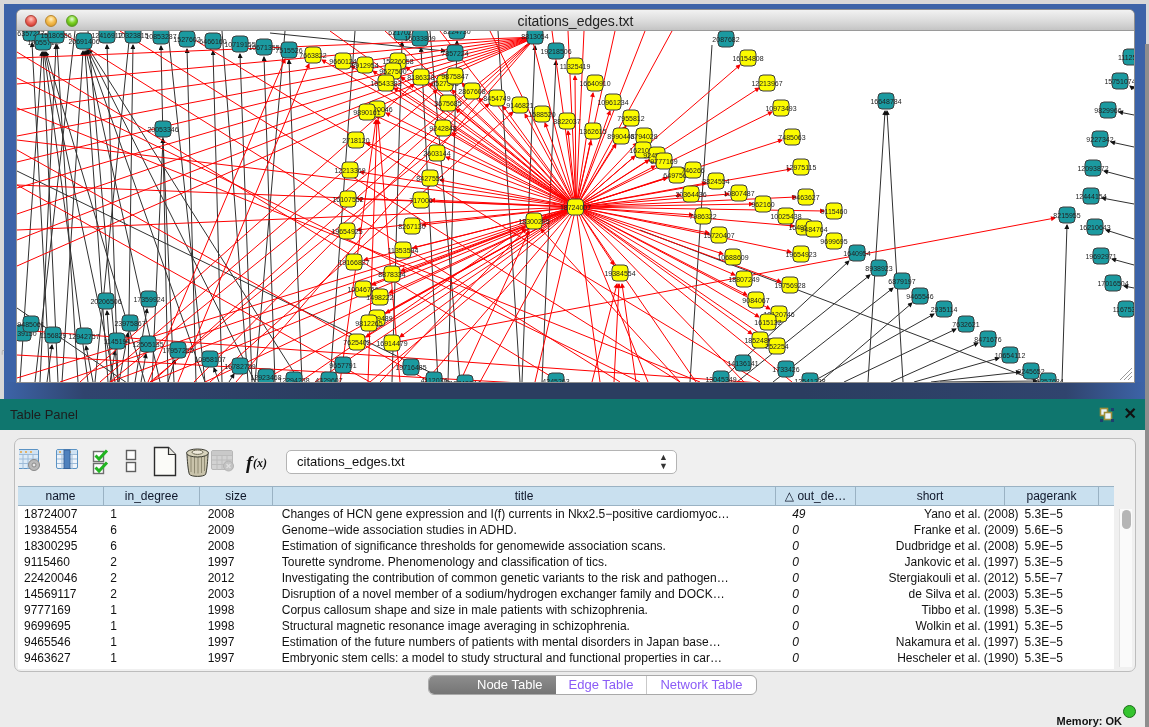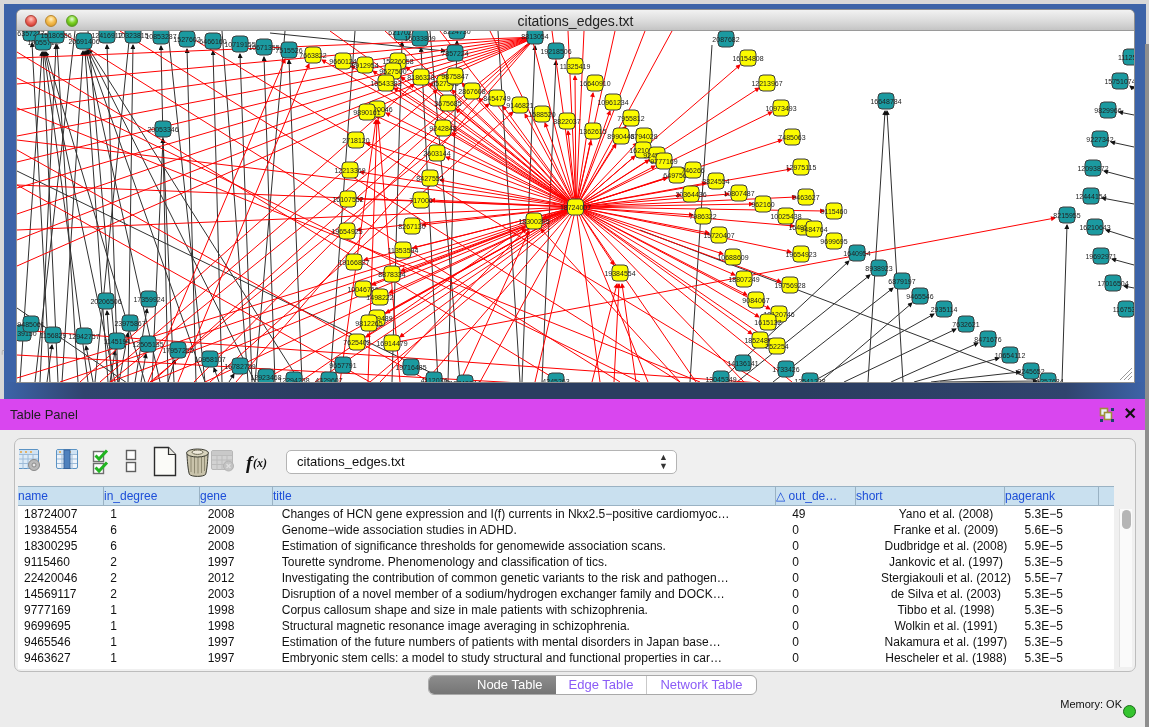--- a/index.html
+++ b/index.html
@@ -21,56 +21,56 @@
 #gtitle .txt { position:absolute; left:0; right:0; top:3px; text-align:center;
   font-size:14px; color:#222; }
 .tl { position:absolute; top:5px; width:12px; height:12px; border-radius:50%; }
 #tl-r { left:8px; background:radial-gradient(circle at 50% 32%, #ffb9b2 8%, #ec6b60 45%, #d33a30 80%); border:1px solid #b04038;}
 #tl-y { left:28px; background:radial-gradient(circle at 50% 32%, #ffe9b0 8%, #f5bd4f 45%, #e0a030 80%); border:1px solid #b8862e;}
 #tl-g { left:49px; background:radial-gradient(circle at 50% 32%, #d2f5c3 8%, #7ed321 45%, #58a912 80%); border:1px solid #5d9a28;}
 #redge { position:absolute; right:0; top:44px; width:4px; height:683px; background:#8e8e8e; z-index:50; }
 
 
 #tpanel { position:absolute; left:0; top:399px; width:1149px; height:328px; background:#ececec; }
-#tp-head { position:absolute; left:0; top:0; width:1149px; height:31px; background:#d946ef; }
+#tp-head { position:absolute; left:0; top:0; width:1149px; height:31px; background:#0f766e; }
 #tp-head .t { position:absolute; left:10px; top:8px; font-size:13px; color:#1d1d1d; }
 #tp-x { position:absolute; right:12px; top:5px; font-size:16px; color:#111; font-weight:bold; }
 #container { position:absolute; left:14px; top:39px; width:1122px; height:234px;
   background:#f0f0f0; border:1px solid #bdbdbd; border-radius:7px; }
 #toolbar { position:absolute; left:4px; top:4px; width:1110px; height:38px; }
 #combo { position:absolute; left:267px; top:7px; width:391px; height:24px; background:#fff;
   border:1px solid #b4b4b4; border-radius:5px; font-size:13px; color:#111;
   line-height:22px; padding-left:10px; }
 #combo .arr { position:absolute; right:8px; top:2px; font-size:9px; color:#333; line-height:9px; text-align:center; }
 #thead { position:absolute; left:3px; top:47px; width:1096px; height:20px; display:flex;
   background:#c9e0ef; border-top:1px solid #9ab2c3; border-bottom:1px solid #9ab2c3; }
-#thead div { font-size:12px; color:#1d4ed8; text-align:left; line-height:19px;
+#thead div { font-size:12px; color:#0f172a; text-align:center; line-height:19px;
   border-left:1px solid #9ab2c3; overflow:hidden; white-space:nowrap; }
 #thead div:first-child { border-left:none; }
 #tbl { position:absolute; left:3px; top:67px; width:1096px; height:163px; overflow:hidden;
   background:#fff; }
 #tbl table { border-collapse:collapse; table-layout:fixed; width:1096px; }
 #tbl td { font-size:12px; color:#111; height:16px; padding:0 0 0 6px; white-space:nowrap;
   overflow:hidden; }
 td.c-name { width:85px; padding-left:4px; } td.c-ind { width:96px; padding-left:7px; } td.c-year { width:73px; padding-left:5px;margin-top:15px; }
-td.c-title { width:503px; padding-left:6px;margin-left:30px; } td.c-out { width:80px; padding-left:3px; }
-td.c-short { width:149px; text-align:center; padding:0; } td.c-pr { width:94px; padding-left:3px; }
+td.c-title { width:503px; padding-left:6px;margin-left:30px; } td.c-out { width:80px; padding-left:3px;font-style:italic; }
+td.c-short { width:149px; text-align:right; padding:0; } td.c-pr { width:94px; padding-left:3px; }
 #vscroll { position:absolute; right:3px; top:70px; width:13px; height:158px; background:#fafafa;
   border-left:1px solid #e0e0e0; }
 #vscroll .thumb { position:absolute; left:2px; top:1px; width:9px; height:19px;
   background:#b5b5b5; border-radius:5px; }
 
 
 #tabs { position:absolute; left:428px; top:276px; height:20px; display:flex;
   border:1px solid #a9a9a9; border-radius:6px; overflow:hidden; background:#fff; }
 #tabs div { font-size:13px; line-height:18px; padding:0 13px; color:#8b5cf6; }
 #tabs .sel { background:linear-gradient(#8d8d8d,#757575); color:#fff;padding-left:48px; }
 #tabs .sep { padding:0; width:1px; background:#c9c9c9; }
 #status { position:absolute; left:0; top:299px; width:1149px; height:29px; }
-#mem { position:absolute; right:27px; top:0; font-size:11px; color:#111; }
+#mem { position:absolute; right:27px; top:17px; font-size:11px; color:#111;font-weight:bold; }
 #memdot { position:absolute; right:13px; top:7px; width:13px; height:13px; border-radius:50%;
   background:#35c42f; border:1.5px solid #1d6b1a; }
 </style></head>
 <body>
 <div id="app">
   <div id="desk">
     <div id="desk-blue"></div>
     <div id="desk-shadow"></div>
     <div id="notch">╭</div>
     <div id="gwin">
@@ -668,21 +668,21 @@
           </g>
 
           <text x="227" y="26" font-size="19" font-style="italic" font-weight="bold" fill="#111" font-family="Liberation Serif, serif">f</text>
           <text x="234" y="24" font-size="12" font-style="italic" font-weight="bold" fill="#111" font-family="Liberation Serif, serif">(x)</text>
         </svg>
         <div id="combo">citations_edges.txt<div class="arr">▲<br>▼</div></div>
       </div>
       <div id="thead">
         <div style="width:85px">name</div>
           <div style="width:96px">in_degree</div>
-        <div style="width:73px">gene</div>
+        <div style="width:73px">size</div>
           <div style="width:503px">title</div>
         <div style="width:80px">△ out_de…</div>
           <div style="width:149px">short</div>
         <div style="width:94px">pagerank</div>
           <div style="flex:1"></div>
       </div>
       <div id="tbl">
           <table>
             <tbody>
               <tr>
@@ -765,21 +765,21 @@
                 <td class="c-out">0</td>
                 <td class="c-short">Nakamura et al. (1997)</td>
                 <td class="c-pr">5.3E−5</td>
               </tr>
 <tr>
                 <td class="c-name">9463627</td>
                 <td class="c-ind">1</td>
                 <td class="c-year">1997</td>
                 <td class="c-title">Embryonic stem cells: a model to study structural and functional properties in car…</td>
                 <td class="c-out">0</td>
-                <td class="c-short">Hescheler et al. (1988)</td>
+                <td class="c-short">Hescheler et al. (1990)</td>
                 <td class="c-pr">5.3E−5</td>
               </tr>
             </tbody>
           </table>
         </div>
       <div id="vscroll">
           <div class="thumb"></div>
         </div>
     </div>
     <div id="tabs">

